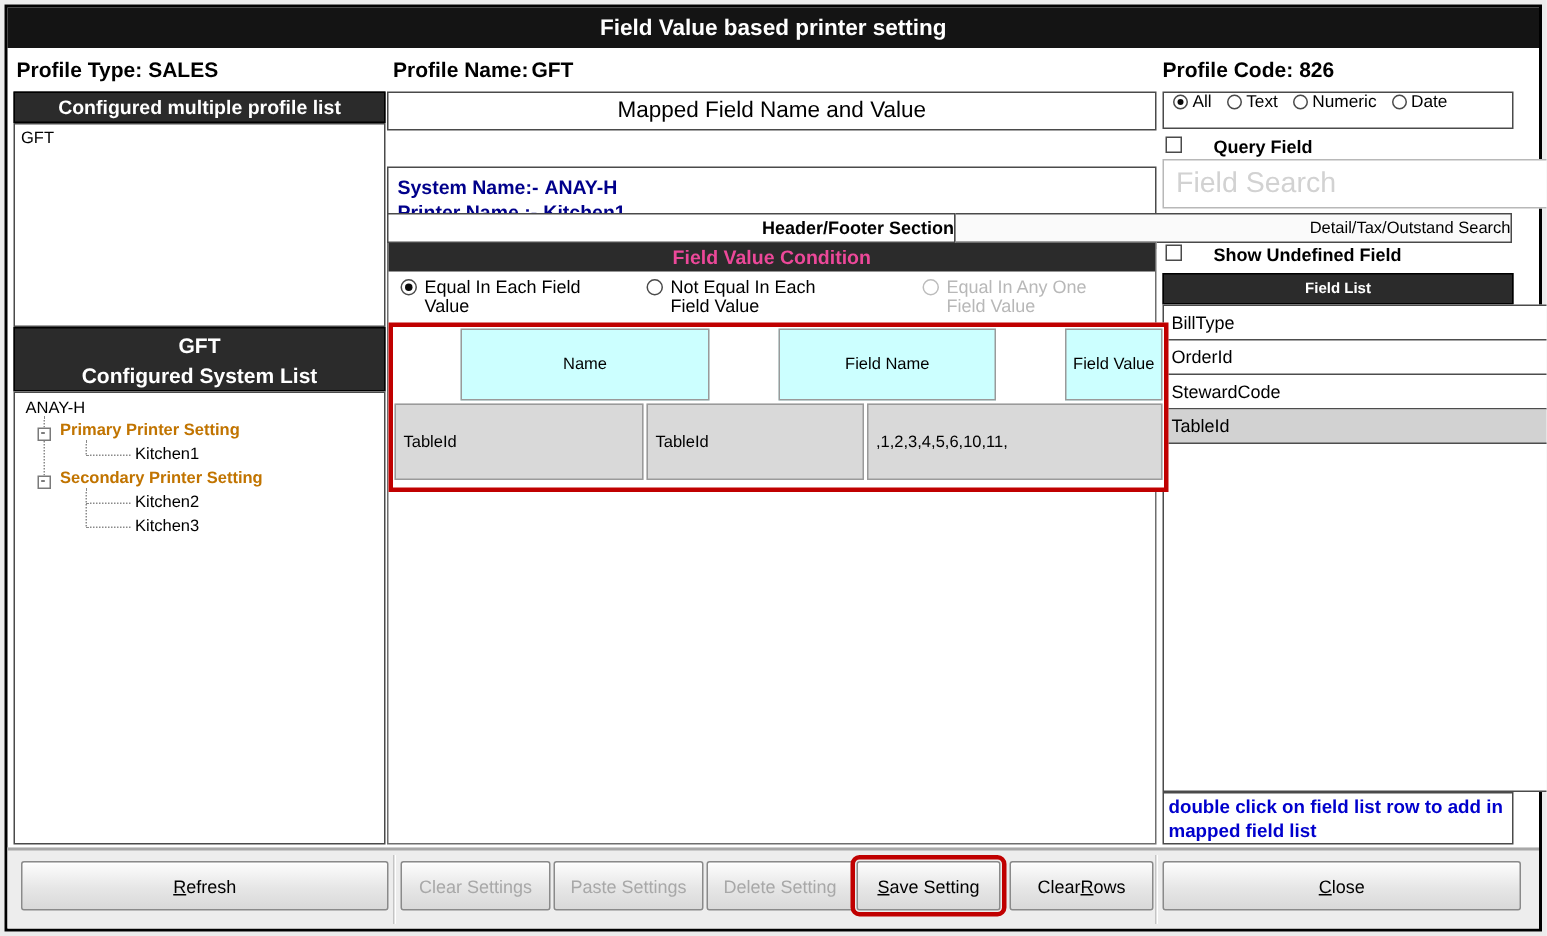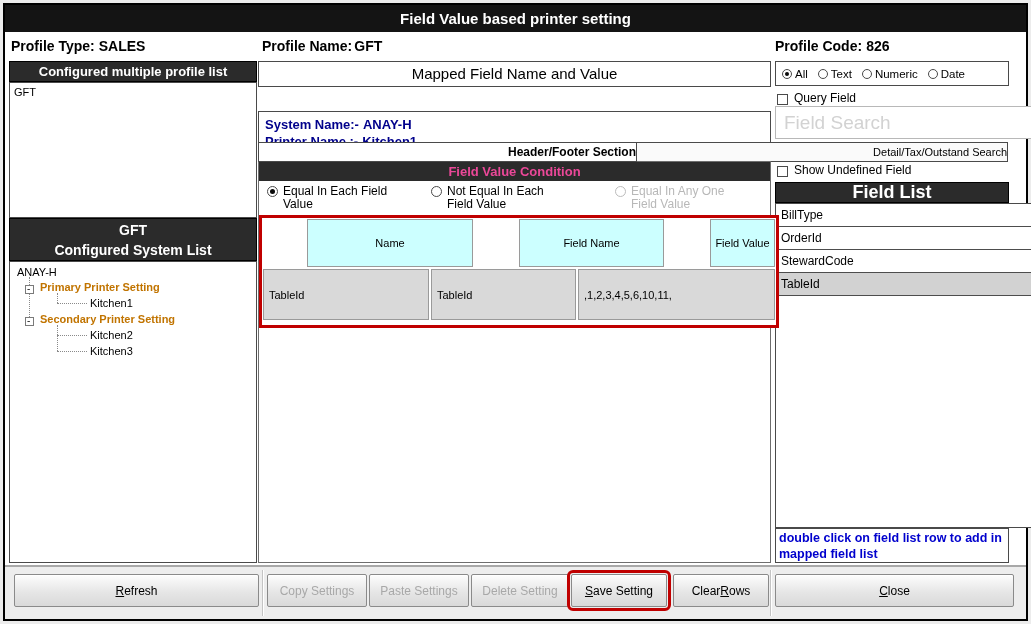--- a/index.html
+++ b/index.html
@@ -50,31 +50,31 @@
   #grid-redbox { position:absolute; left:254px; top:210px; width:520px; height:113px; border:3px solid #c00000; background:#fff; padding:1px; z-index:3; }
   .grid { display:flex; flex-direction:column; gap:2px; height:100%; }
   .grow { display:flex; gap:2px; flex:0 0 auto; }
   .gcell { border:1px solid #9a9a9a; font-size:11px; display:flex; align-items:center; }
   .ghead { background:#ccffff; justify-content:center; height:48px;margin-left:44px; }
   .gdata { background:#d9d9d9; padding-left:5px; height:51px; }
   .c1 { flex:0 0 166px; } .c2 { flex:0 0 145px; } .c3 { flex:1 1 auto; }
 
   
   #filter-box { position:absolute; left:770px; top:56px; width:234px; height:25px; border:1px solid #4a4a4a; background:#fff;
-                display:flex; align-items:center; gap:4px; font-size:11.5px; padding-left:6px; }
+                display:flex; align-items:flex-start; gap:4px; font-size:11.5px; padding-left:6px; }
   .fil { display:flex; align-items:center; gap:3px; margin-right:6px; }
   .fil .radio { width:10px; height:10px; margin-top:0; }
   .fil .radio.on::after { left:2px; top:2px; width:4px; height:4px; }
-  .chkrow { position:absolute; display:flex; align-items:flex-end; gap:6px; font-size:12px; }
+  .chkrow { position:absolute; display:flex; align-items:flex-start; gap:21px; font-size:12px;font-weight:bold; }
   #query-row { left:772px; top:86px; }
   #search-input { position:absolute; left:770px; top:101px; width:266px; height:33px; border:1px solid #b8b8b8; background:#fff;
                   font-size:19px; padding-left:8px; color:#888; }
   #search-input::placeholder { color:#d2d2d2; opacity:1; }
   #show-undef-row { left:772px; top:158px; }
-  #field-list-header { left:770px; top:177px; width:234px; height:21px; font-size:18px; line-height:19px; }
+  #field-list-header { left:770px; top:177px; width:234px; height:21px; font-size:10px; line-height:19px; }
   #field-list { position:absolute; left:770px; top:198px; width:274px; height:325px; border:1px solid #4a4a4a; background:#fff; }
   #field-list .frow { height:23px; border-bottom:1px solid #4d4d4d; font-size:12px; padding:4px 0 0 5px; }
   #field-list .frow.sel { background:#d2d2d2; }
   #hint-box { position:absolute; left:770px; top:523px; width:234px; height:35px; border:1px solid #4a4a4a; background:#fff;
               color:#0000cd; font-weight:bold; font-size:12.5px; line-height:16px; padding:1px 3px; }
 
   
   #footer { position:absolute; left:0; right:0; top:560px; bottom:0; background:#ededed; border-top:2px solid #a8a8a8; }
   .fbtn { position:absolute; top:7px; height:33px; border:1px solid #8a8a8a; border-radius:2px;
           background:linear-gradient(#fdfdfd, #e6e6e6 55%, #d9d9d9); font-size:12px; color:#000;
@@ -223,21 +223,21 @@
   <div id="footer">
     <div class="fdiv" style="left:257px"></div>
     <div class="fdiv" style="left:765px"></div>
 
     <button class="fbtn" style="left:9px; width:245px;">
       <span></span>
         <span class="mn">R</span>
         <span>efresh</span>
     </button>
     <button class="fbtn disabled" style="left:262px; width:100px;">
-      <span>Copy Settings</span>
+      <span>Clear Settings</span>
         <span class="mn"></span>
         <span></span>
     </button>
     <button class="fbtn disabled" style="left:364px; width:100px;">
       <span>Paste Settings</span>
         <span class="mn"></span>
         <span></span>
     </button>
     <button class="fbtn disabled" style="left:466px; width:98px;">
       <span>Delete Setting</span>

